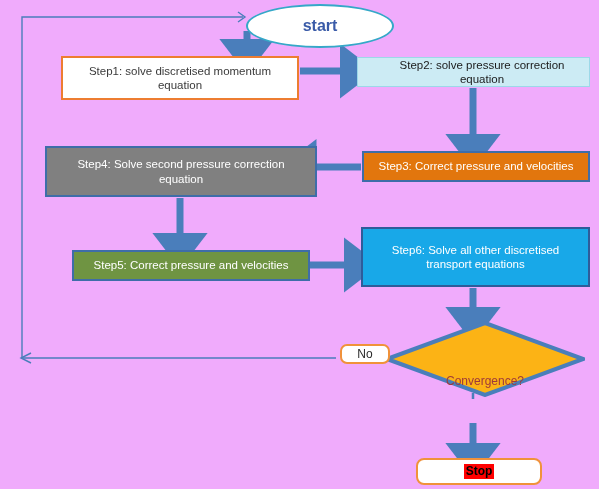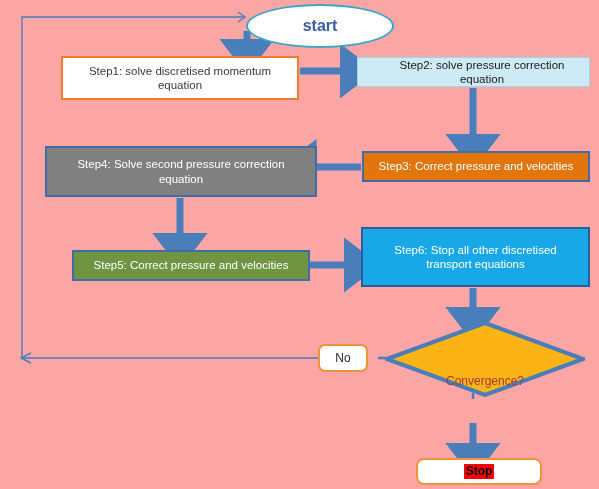--- a/index.html
+++ b/index.html
@@ -7,21 +7,21 @@
     padding: 0;
     background: #ffffff;
   }
   body {
     font-family: "Liberation Sans", sans-serif;
   }
   #canvas {
     position: relative;
     width: 599px;
     height: 489px;
-    background: #fca5a5;
+    background: #f0abfc;
     overflow: hidden;
   }
   #edges {
     position: absolute;
     left: 0;
     top: 0;
     width: 599px;
     height: 489px;
   }
   .node {
@@ -148,24 +148,24 @@
     align-items: center;
     justify-content: center;
     background: #ffffff;
     border: 2px solid #F0923A;
     border-radius: 7px;
     color: #2A2A2A;
     font-size: 12px;
     z-index: 7;
   }
   #node-no {
-    left: 318px;
+    left: 340px;
     top: 344px;
     width: 50px;
-    height: 28px;
+    height: 20px;
   }
   #node-yes {
     left: 452px;
     top: 396px;
     width: 46px;
     height: 27px;
   }
 
   
   #node-stop {
@@ -266,21 +266,21 @@
 
   <div class="node" id="node-step4">
     <span>Step4: Solve second pressure correction equation</span>
   </div>
 
   <div class="node" id="node-step5">
     <span>Step5: Correct pressure and velocities</span>
   </div>
 
   <div class="node" id="node-step6">
-    <span>Step6: Stop all other discretised transport equations</span>
+    <span>Step6: Solve all other discretised transport equations</span>
   </div>
 
   <div class="node" id="node-decision">
     <svg class="diamond-shape" viewBox="0 0 200 76" preserveAspectRatio="none" xmlns="http://www.w3.org/2000/svg">
       <polygon points="100,2 198,38 100,74 2,38" fill="#FCB315" stroke="#4A7EBB" stroke-width="4"></polygon>
     </svg>
     <span class="diamond-label">Convergence?</span>
   </div>
 
   <div class="pill" id="node-no">

